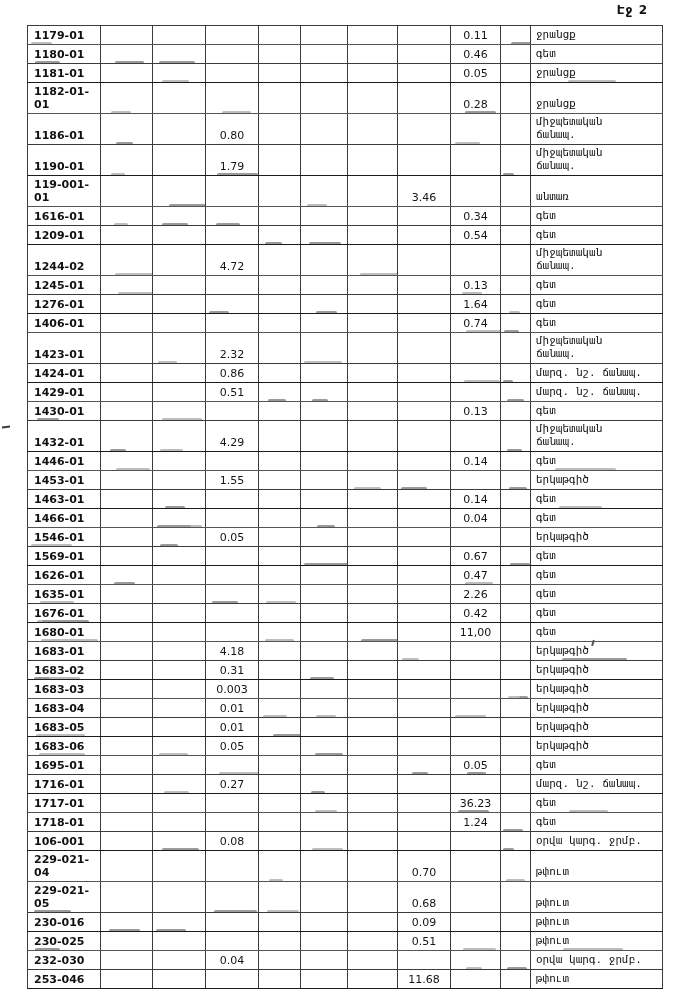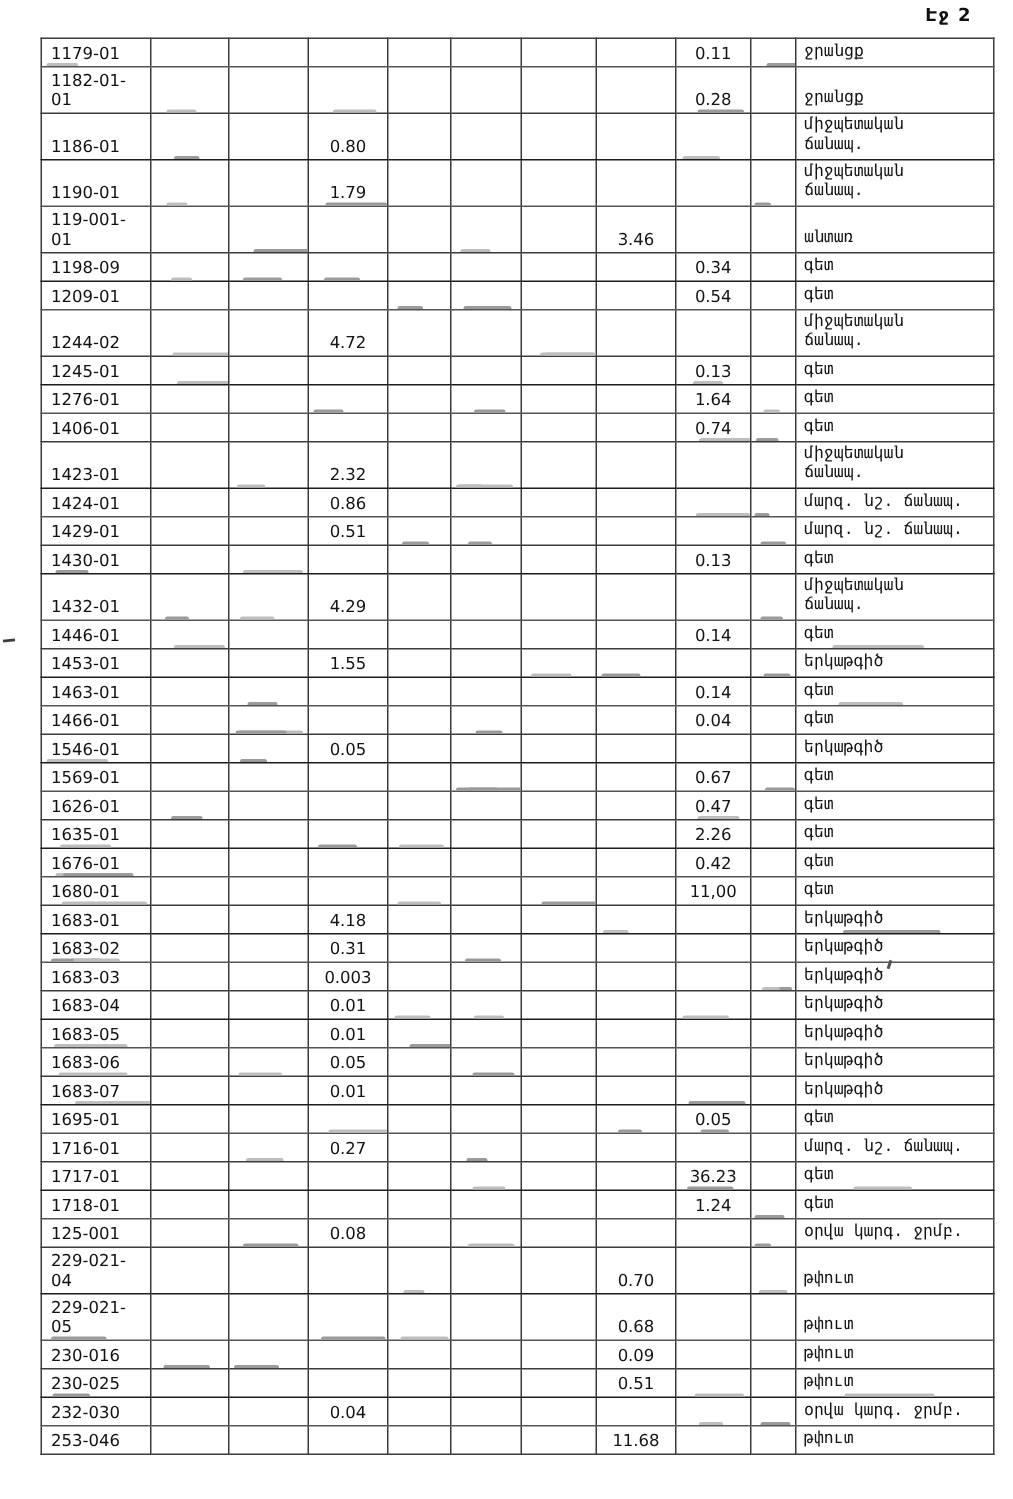--- a/index.html
+++ b/index.html
@@ -25,21 +25,21 @@
     height:14px;
     vertical-align:bottom;
     position:relative;
     overflow:hidden;
     white-space:pre-line;
   }
   
   .doc-table tr:nth-child(3n) td{border-bottom-color:#1e1e1e;}
   .doc-table tr:nth-child(3n+1) td{border-bottom-color:#555;}
   .doc-table tr:nth-child(4n) td{border-top-color:#222;}
-  .doc-table td.code{padding-left:6px;color:#131313;}
+  .doc-table td.code{padding-left:6px;color:#131313;font-weight:bold;}
   .doc-table td.num{text-align:center;}
   .doc-table td.label{padding-left:5px;font-family:Liberation Mono, monospace;}
   
   col.c0{width:73px}col.c1{width:52px}col.c2{width:53px}col.c3{width:53px}
   col.c4{width:42px}col.c5{width:47px}col.c6{width:50px}col.c7{width:53px}
   col.c8{width:50px}col.c9{width:30px}col.c10{width:132px}
   .streak{
     position:absolute;bottom:-1px;height:3px;border-radius:2px;
     pointer-events:none;
   }
@@ -74,20 +74,46 @@
         <td class="num"></td>
         <td></td>
         <td></td>
         <td></td>
         <td class="num"></td>
         <td class="num">0.11</td>
         <td><span class="streak" style="left: 33.5969%; width: 82.2611%; background: rgb(154, 154, 154);"></span></td>
         <td class="label">ջրանցք</td>
       </tr>
       <tr>
+        <td class="code">1180-01<span class="streak" style="left: 9.35212%; width: 34.9041%; background: rgb(154, 154, 154);"></span></td>
+        <td><span class="streak" style="left: 26.5951%; width: 57.1331%; background: rgb(154, 154, 154);"></span></td>
+        <td class="num"><span class="streak" style="left: 11.5117%; width: 70.1814%; background: rgb(154, 154, 154);"></span></td>
+        <td class="num"></td>
+        <td></td>
+        <td></td>
+        <td></td>
+        <td class="num"></td>
+        <td class="num">0.46</td>
+        <td></td>
+        <td class="label">գետ</td>
+      </tr>
+      <tr>
+        <td class="code">1181-01</td>
+        <td></td>
+        <td class="num"><span class="streak" style="left: 17.0374%; width: 52.2517%; background: rgb(189, 189, 189);"></span></td>
+        <td class="num"></td>
+        <td></td>
+        <td></td>
+        <td></td>
+        <td class="num"></td>
+        <td class="num">0.05</td>
+        <td></td>
+        <td class="label">ջրանցք<span class="streak" style="left: 28.169%; width: 36.9584%; background: rgb(189, 189, 189);"></span></td>
+      </tr>
+      <tr>
         <td class="code">1182-01-01</td>
         <td><span class="streak" style="left: 19.8043%; width: 38.2369%; background: rgb(189, 189, 189);"></span></td>
         <td class="num"></td>
         <td class="num"><span class="streak" style="left: 31.3896%; width: 55.2045%; background: rgb(189, 189, 189);"></span></td>
         <td></td>
         <td></td>
         <td></td>
         <td class="num"></td>
         <td class="num">0.28<span class="streak" style="left: 29.1329%; width: 63.3229%; background: rgb(154, 154, 154);"></span></td>
         <td></td>
@@ -128,21 +154,21 @@
         <td class="num"></td>
         <td></td>
         <td><span class="streak" style="left: 12.9918%; width: 44.399%; background: rgb(189, 189, 189);"></span></td>
         <td></td>
         <td class="num">3.46</td>
         <td class="num"></td>
         <td></td>
         <td class="label">անտառ</td>
       </tr>
       <tr>
-        <td class="code">1198-09</td>
+        <td class="code">1616-01</td>
         <td><span class="streak" style="left: 24.9775%; width: 28.8866%; background: rgb(189, 189, 189);"></span></td>
         <td class="num"><span class="streak" style="left: 17.8277%; width: 48.7033%; background: rgb(154, 154, 154);"></span></td>
         <td class="num"><span class="streak" style="left: 18.8388%; width: 45.9804%; background: rgb(154, 154, 154);"></span></td>
         <td></td>
         <td></td>
         <td></td>
         <td class="num"></td>
         <td class="num">0.34</td>
         <td></td>
         <td class="label">գետ</td>
@@ -482,33 +508,20 @@
         <td class="num">0.05</td>
         <td></td>
         <td><span class="streak" style="left: 31.1809%; width: 61.0416%; background: rgb(154, 154, 154);"></span></td>
         <td></td>
         <td class="num"></td>
         <td class="num"></td>
         <td></td>
         <td class="label">երկաթգիծ</td>
       </tr>
       <tr>
-        <td class="code">1683-07<span class="streak" style="left: 30.6946%; width: 81.3989%; background: rgb(189, 189, 189);"></span></td>
-        <td></td>
-        <td class="num"></td>
-        <td class="num">0.01</td>
-        <td></td>
-        <td></td>
-        <td></td>
-        <td class="num"></td>
-        <td class="num"><span class="streak" style="left: 16.0236%; width: 76.8652%; background: rgb(154, 154, 154);"></span></td>
-        <td></td>
-        <td class="label">երկաթգիծ</td>
-      </tr>
-      <tr>
         <td class="code">1695-01</td>
         <td></td>
         <td class="num"></td>
         <td class="num"><span class="streak" style="left: 25.6026%; width: 80.4404%; background: rgb(189, 189, 189);"></span></td>
         <td></td>
         <td></td>
         <td></td>
         <td class="num"><span class="streak" style="left: 27.7552%; width: 30.1054%; background: rgb(154, 154, 154);"></span></td>
         <td class="num">0.05<span class="streak" style="left: 32.5093%; width: 39.1646%; background: rgb(154, 154, 154);"></span></td>
         <td></td>
@@ -547,21 +560,21 @@
         <td class="num"></td>
         <td></td>
         <td></td>
         <td></td>
         <td class="num"></td>
         <td class="num">1.24</td>
         <td><span class="streak" style="left: 7.46305%; width: 53.9484%; background: rgb(154, 154, 154);"></span><span class="streak" style="left: 28.3274%; width: 47.8138%; background: rgb(154, 154, 154);"></span></td>
         <td class="label">գետ</td>
       </tr>
       <tr>
-        <td class="code">125-001</td>
+        <td class="code">106-001</td>
         <td></td>
         <td class="num"><span class="streak" style="left: 17.7696%; width: 71.2698%; background: rgb(154, 154, 154);"></span></td>
         <td class="num">0.08</td>
         <td></td>
         <td><span class="streak" style="left: 23.7042%; width: 68.1464%; background: rgb(189, 189, 189);"></span></td>
         <td></td>
         <td class="num"></td>
         <td class="num"></td>
         <td><span class="streak" style="left: 7.20909%; width: 38.6552%; background: rgb(154, 154, 154);"></span></td>
         <td class="label">օրվա կարգ. ջրմբ.</td>

